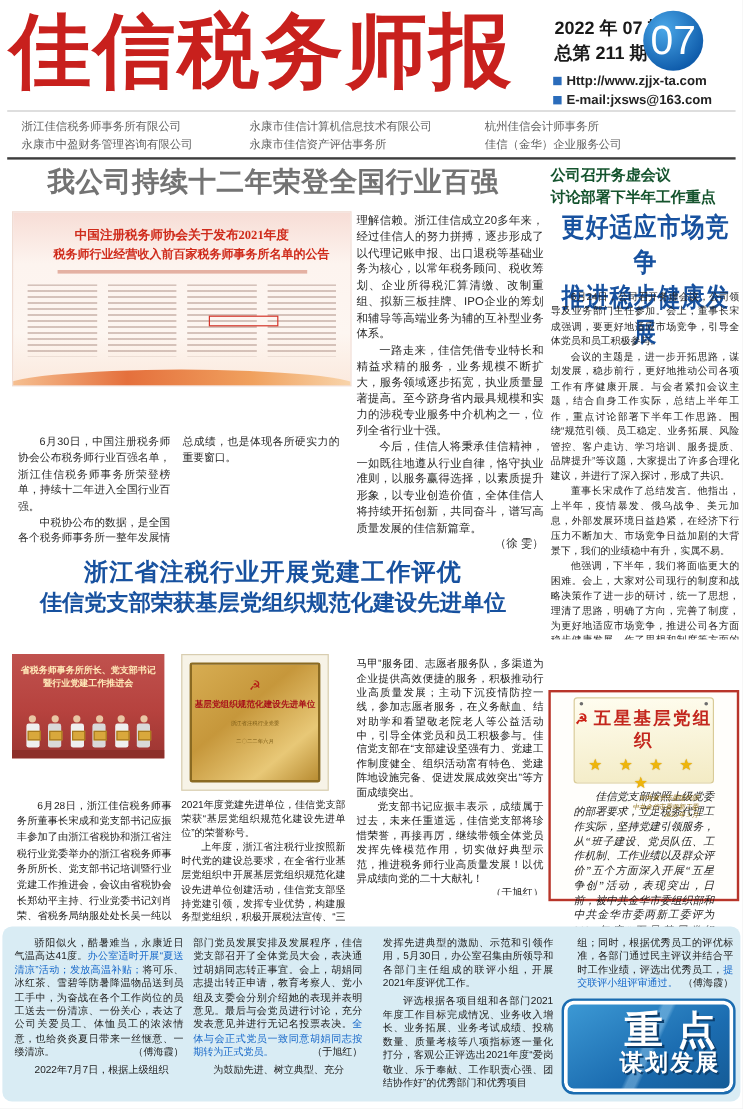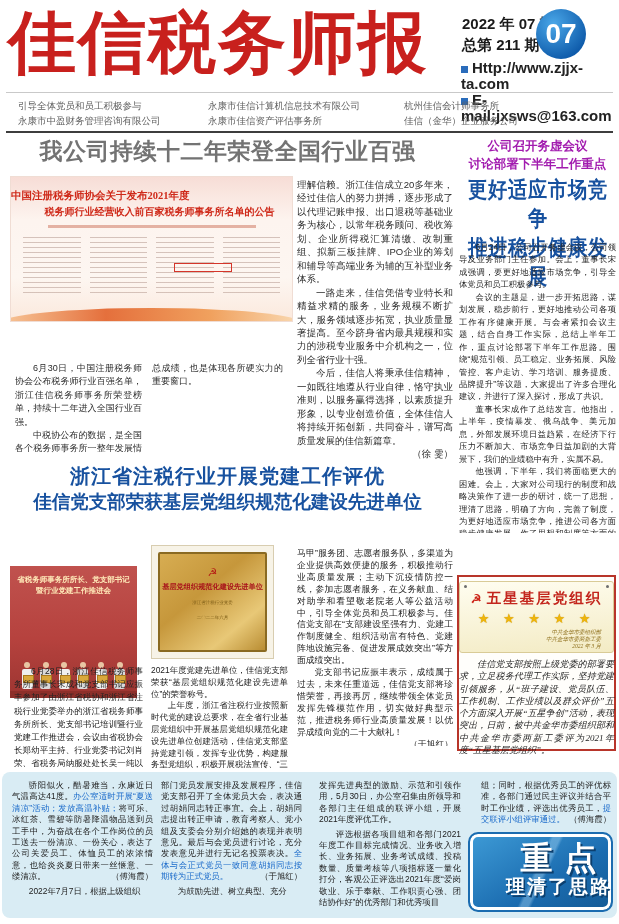--- a/index.html
+++ b/index.html
@@ -5,33 +5,33 @@
   html,body{margin:0;padding:0;background:#e8e8e8;}
   .page{position:relative;width:619px;height:924px;background:#fff;overflow:hidden;
         font-family:"Liberation Sans",sans-serif;color:#222;margin:0 auto;}
   .abs{position:absolute;}
   
   .mh-title{left:8px;top:-4px;width:450px;font-family:"Liberation Serif",serif;
             font-weight:bold;font-size:68px;line-height:94px;color:#c8201d;letter-spacing:2px;}
   .mh-issue{left:462px;top:13px;font-size:15px;line-height:21px;font-weight:600;color:#1a1a1a;}
   .mh-circle{left:536px;top:9px;width:50px;height:50px;border-radius:50%;
              background:radial-gradient(circle at 35% 30%,#4aa7e8,#0f5cab 75%);
-             color:#fff;font-size:28px;font-weight:bold;text-align:center;line-height:50px;}
-  .mh-contact{left:461px;top:60px;font-size:15px;font-weight:bold;color:#222;line-height:16px;}
+             color:#fff;font-size:34px;font-weight:normal;text-align:center;line-height:50px;}
+  .mh-contact{left:461px;top:60px;font-size:11px;font-weight:bold;color:#222;line-height:16px;}
   .mh-contact .bl{display:inline-block;width:7px;height:7px;background:#2a6cbb;margin-right:4px;}
   .rule-light{left:6px;top:92px;width:607px;height:1px;background:#c9c9c9;}
   .rule-dark{left:6px;top:131px;width:607px;height:2px;background:#3d3d3d;}
   .comp{top:98px;font-size:9.5px;line-height:15px;color:#5f5f5f;font-weight:500;}
   .comp.c1{left:18px;} .comp.c2{left:208px;} .comp.c3{left:404px;}
   
   .a1-head{left:0;top:136px;width:455px;text-align:center;font-size:23px;font-weight:800;
            color:#737373;letter-spacing:0.5px;}
   .notice{left:10px;top:176px;width:281px;height:144px;overflow:hidden;border:1px solid #f0ddd4;
           background:linear-gradient(180deg,#f7ddd6 0%,#fdf4ef 30%,#fdf6f1 70%,#fbe9dd 100%);}
-  .notice-t1{margin-top:12px;text-align:left;font-size:10.5px;font-weight:bold;color:#cf2a1a;
+  .notice-t1{margin-top:12px;text-align:center;font-size:10.5px;font-weight:bold;color:#cf2a1a;
              font-family:"Liberation Serif",serif;}
   .notice-t2{text-align:center;font-size:10px;font-weight:bold;color:#cf2a1a;margin-top:2px;
              font-family:"Liberation Serif",serif;margin-left:16px;}
   .notice-sub{width:208px;height:3px;margin:6px auto 0;background:rgba(208,122,100,.55);}
   .ncols{display:flex;gap:9px;margin:9px 12px 0;}
   .ncol{flex:1;height:60px;opacity:.65;
         background:repeating-linear-gradient(180deg,#c0a79e 0 1px,transparent 1px 5px);}
   .nhl{left:163px;top:86px;width:56px;height:7px;border:1px solid #d4352a;}
   .nwave{left:-10px;bottom:-2px;width:300px;height:15px;opacity:.9;
          background:linear-gradient(90deg,#f7c492,#e2622a 35%,#ef9950 70%,#f9d8ae);
@@ -42,21 +42,21 @@
   .a1-colb{left:152px;top:362px;width:131px;height:94px;overflow:hidden;}
   .a1-colc{left:297px;top:178px;width:156px;height:286px;overflow:hidden;}
   p{margin:0;}
   .ind{text-indent:2em;}
   .byline{float:right;}
   
   .a2-h1{left:0;top:463px;width:455px;text-align:center;font-size:20px;font-weight:800;
          color:#17519f;letter-spacing:1px;}
   .a2-h2{left:0;top:489px;width:455px;text-align:center;font-size:18.5px;font-weight:800;
          color:#17519f;}
-  .a2-photo{left:10px;top:566px;width:127px;height:132px;overflow:hidden;
+  .a2-photo{left:10px;top:545px;width:127px;height:87px;overflow:hidden;
             background:linear-gradient(180deg,#c0524e 0%,#b6423e 55%,#9c3531 100%);}
   .ph-cap{color:#ffe9b8;font-size:7.5px;font-weight:bold;text-align:center;line-height:11px;}
   .ph-cap.first{margin-top:8px;}
   .people{position:absolute;bottom:9px;left:4px;right:4px;display:flex;justify-content:space-evenly;}
   .person{width:11px;}
   .head{width:6px;height:6px;border-radius:50%;background:#e9c6a4;margin:0 auto;}
   .torso{width:11px;height:20px;background:#efefef;border-radius:2px;margin-top:1px;position:relative;}
   .person:nth-child(2n) .torso{background:#d9d9d9;}
   .plq-mini{position:absolute;left:1px;top:6px;width:9px;height:6px;background:#d9a83c;
             border:0.5px solid #a97a1e;}
@@ -67,30 +67,30 @@
                  border:2px solid #8a6a22;border-radius:2px;text-align:center;padding-top:12px;
                  box-sizing:border-box;}
   .p2-emblem{font-size:11px;color:#b51d15;line-height:12px;}
   .p2-title{font-size:7.2px;font-weight:bold;color:#a8121a;margin-top:4px;
             font-family:"Liberation Serif",serif;}
   .p2-sub{font-size:4.5px;color:#7c5c16;line-height:6.5px;margin-top:8px;}
   .a2-col1{left:14px;top:665px;width:129px;height:106px;overflow:hidden;font-size:8.5px;line-height:13.2px;text-align:justify;}
   .a2-col2{left:151px;top:665px;width:137px;height:106px;overflow:hidden;font-size:8.4px;line-height:11.8px;text-align:justify;}
   .a2-col3{left:297px;top:548px;width:156px;height:198px;overflow:hidden;font-size:8.8px;line-height:11.9px;text-align:justify;}
   
-  .a3-kicker{left:459px;top:137px;width:157px;text-align:center;font-size:12.5px;line-height:18px;
-             font-weight:bold;color:#a21caf;}
+  .a3-kicker{left:459px;top:137px;width:157px;font-size:12.5px;line-height:18px;
+             font-weight:bold;color:#14532d;}
   .a3-head{left:448px;top:175px;width:180px;text-align:center;font-size:22px;line-height:29px;
            font-weight:800;color:#17519f;letter-spacing:1px;transform:scaleX(0.87);
            transform-origin:50% 0;}
   .a3-body{left:459px;top:241px;width:157px;height:292px;overflow:hidden;
            font-size:8.3px;line-height:12.45px;text-align:justify;color:#262626;}
   .a3-body p{margin-bottom:0;}
   .a3-box{left:457px;top:575px;width:159px;height:176px;box-sizing:border-box;
-          border:2px solid #b8352a;padding:4px 0;background:#fffefb;}
+          border:2px solid #b8352a;padding:4px 19px;background:#fffefb;}
   .plaque3{position:relative;height:72px;border:1px solid #d9cb97;border-radius:3px;
            background:linear-gradient(175deg,#fffdf0,#f3ebc4);text-align:center;
            box-sizing:border-box;padding-top:7px;}
   .screw{position:absolute;width:3px;height:3px;border-radius:50%;background:#6d6d6d;top:3px;}
   .screw.l{left:4px;} .screw.r{right:4px;}
   .p3-titlerow{font-family:"Liberation Serif",serif;font-weight:bold;color:#c3261d;
                font-size:14.5px;letter-spacing:2px;}
   .p3-emblem{color:#cc2217;font-size:12px;margin-right:3px;}
   .p3-stars{font-size:13px;color:#eeb50c;letter-spacing:5px;margin-top:3px;
             text-shadow:0 0 1px #b8860b;}
@@ -125,21 +125,21 @@
     <div>2022 年 07 期</div>
     <div>总第 211 期</div>
   </div>
   <div class="abs mh-circle">07</div>
   <div class="abs mh-contact">
     <div><span class="bl"></span><span>Http://www.zjjx-ta.com</span></div>
     <div><span class="bl"></span><span>E-mail:jxsws@163.com</span></div>
   </div>
   <div class="abs rule-light"></div>
   <div class="abs comp c1">
-    <div>引导全体党员和员工积极参与</div>
+    <div>浙江佳信税务师事务所有限公司</div>
     <div>永康市中盈财务管理咨询有限公司</div>
   </div>
   <div class="abs comp c2">
     <div>永康市佳信计算机信息技术有限公司</div>
     <div>永康市佳信资产评估事务所</div>
   </div>
   <div class="abs comp c3">
     <div>杭州佳信会计师事务所</div>
     <div>佳信（金华）企业服务公司</div>
   </div>
@@ -283,17 +283,17 @@
     </div>
     <div class="b-col b3">
       <p>发挥先进典型的激励、示范和引领作用，5月30日，办公室召集由所领导和各部门主任组成的联评小组，开展2021年度评优工作。</p>
       <p class="ind2">评选根据各项目组和各部门2021年度工作目标完成情况、业务收入增长、业务拓展、业务考试成绩、投稿数量、质量考核等八项指标逐一量化打分，客观公正评选出2021年度“爱岗敬业、乐于奉献、工作职责心强、团结协作好”的优秀部门和优秀项目</p>
     </div>
     <div class="b-col b4">
       <p><span>组；同时，根据优秀员工的评优标准，各部门通过民主评议并结合平时工作业绩，评选出优秀员工，</span><span class="blu">提交联评小组评审通过。</span><span class="byline">（傅海霞）</span></p>
     </div>
     <div class="badge">
       <div class="badge-l1">重点</div>
-      <div class="badge-l2">理清了思路</div>
+      <div class="badge-l2">谋划发展</div>
     </div>
   </div>
 
 </div>
 
 </body></html>

